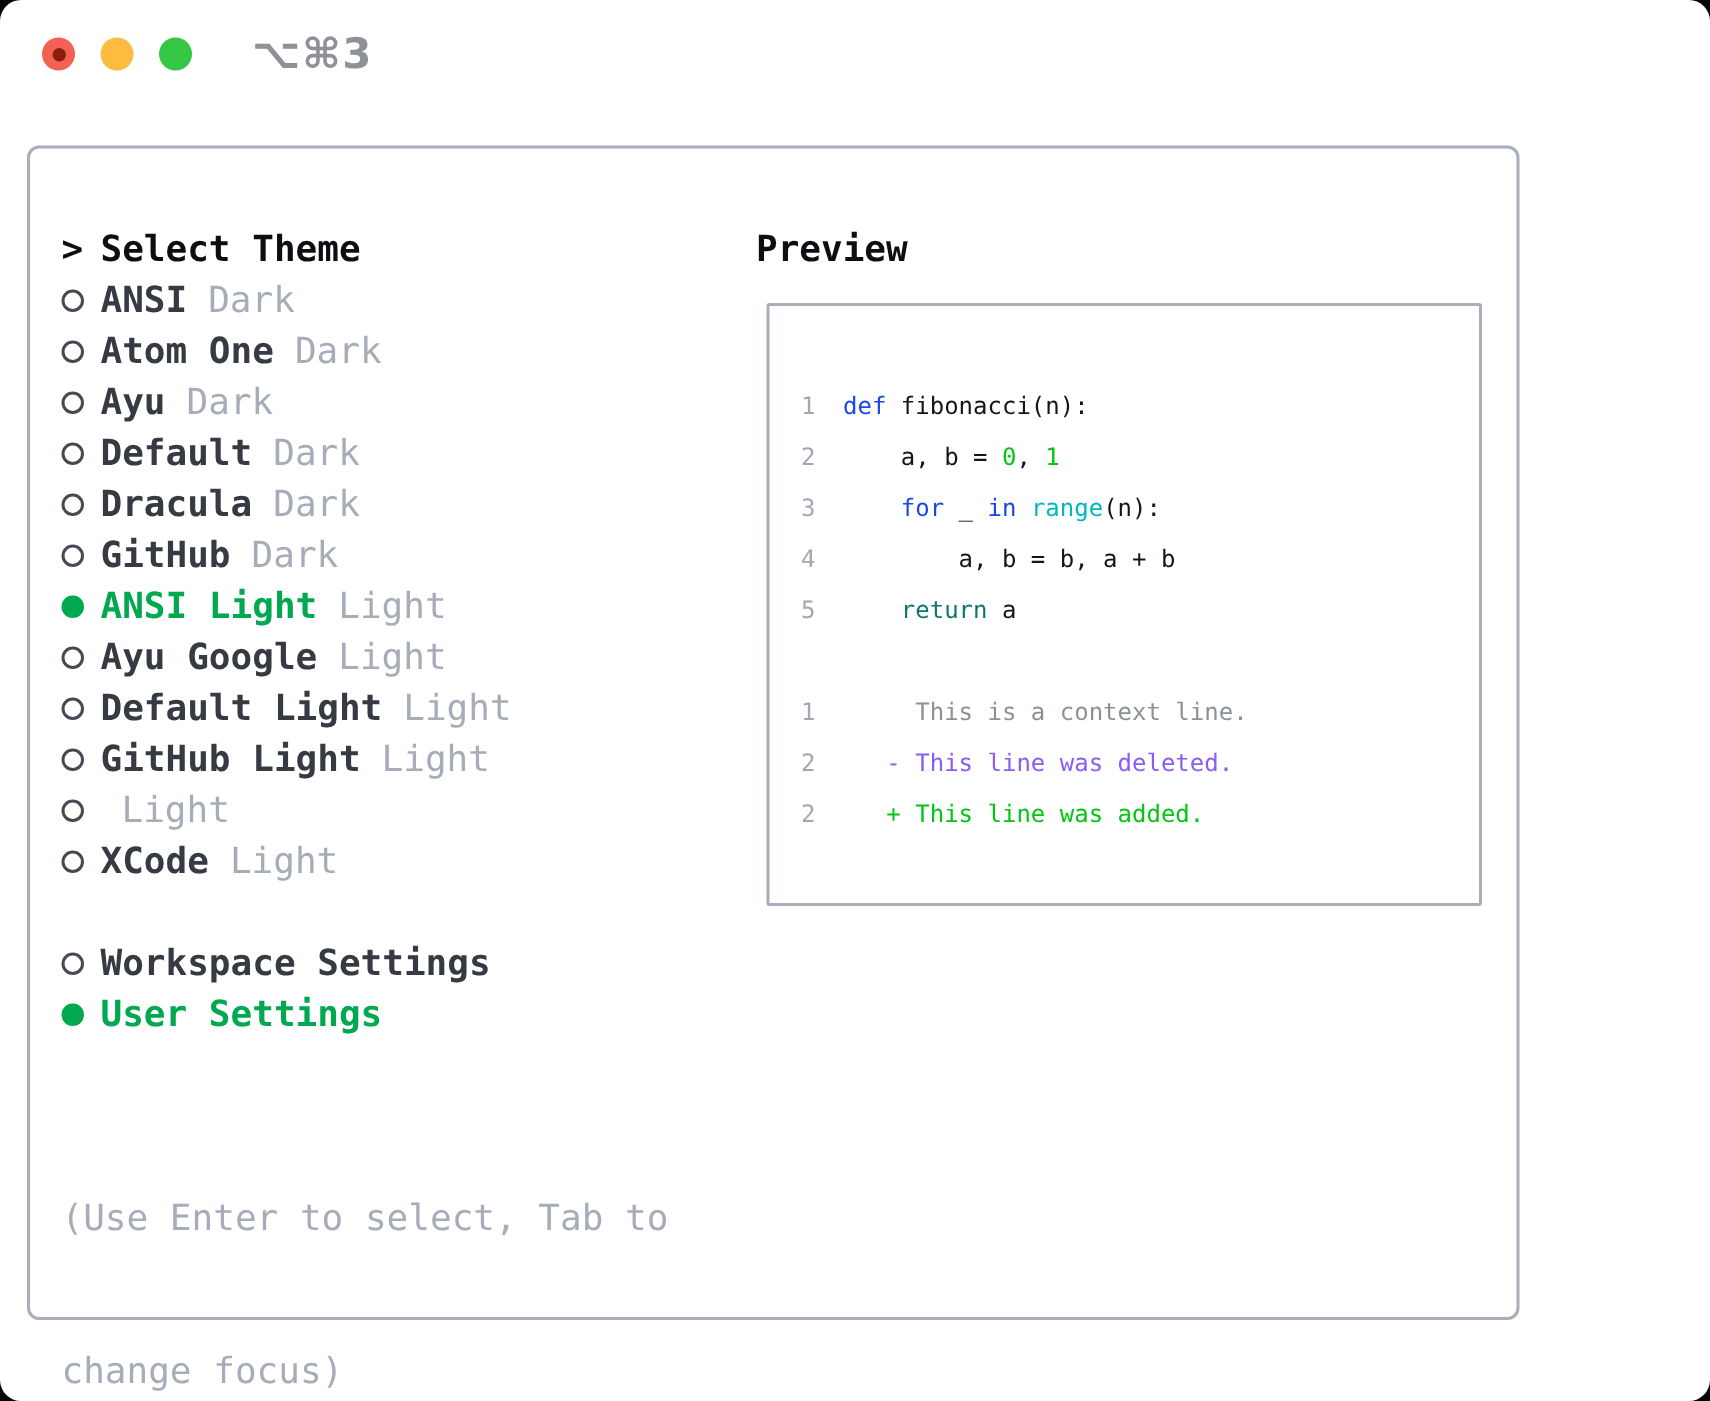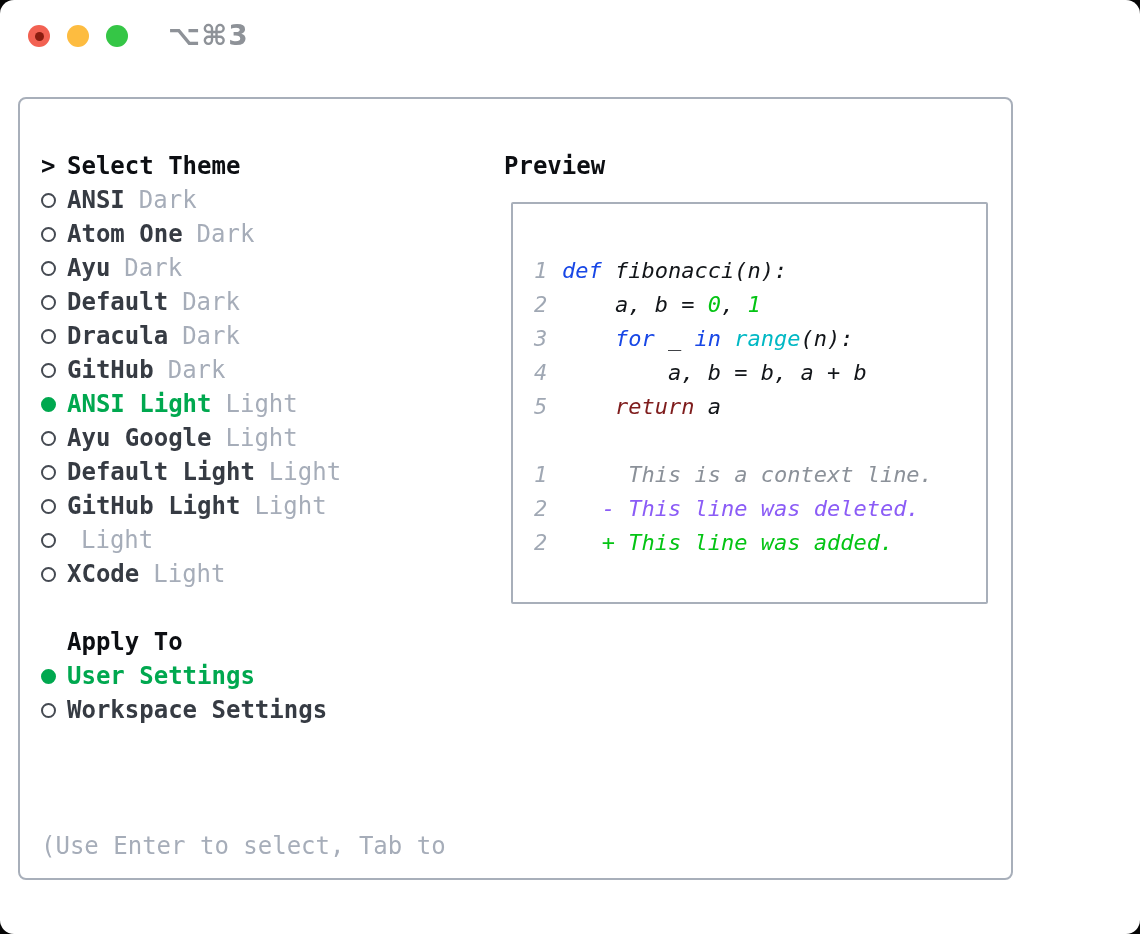--- a/index.html
+++ b/index.html
@@ -62,21 +62,21 @@
   
   .preview-header{
     position:absolute;left:484px;top:50px;height:34px;line-height:34px;
     font-size:24px;font-weight:bold;color:var(--text-header);
   }
   .preview-box{
     position:absolute;left:491px;top:103px;width:477px;height:402px;
     border:2px solid var(--panel-border);border-radius:2px;background:#fff;
     padding:50px 0 0 21px;overflow:hidden;
   }
-  .code-line{height:34px;line-height:34px;font-size:22px;white-space:pre;font-style:italic;}
+  .code-line{height:34px;line-height:34px;font-size:16px;white-space:pre;}
   .lineno{display:inline-block;width:15px;margin-right:13px;}
   .code-text{white-space:pre;}
 </style>
 </head>
 <body>
 
 <div class="window">
 
   <div class="titlebar">
     <span class="dot red">
@@ -178,54 +178,53 @@
             <span class="marker-slot">
               <span class="radio"></span>
             </span>
             <span class="item-label">XCode</span>
             <span class="variant">Light</span>
           </div>
         </div>
 
       <div class="spacer"></div>
 
-      <div class="apply-header">Apply To</div>
 
       <div id="apply-list">
           <div class="row">
             <span class="marker-slot">
+              <span class="radio"></span>
+            </span>
+            <span class="item-label">Workspace Settings</span>
+          </div>
+          <div class="row">
+            <span class="marker-slot">
               <span class="radio sel"></span>
             </span>
             <span class="item-label sel">User Settings</span>
-          </div>
-          <div class="row">
-            <span class="marker-slot">
-              <span class="radio"></span>
-            </span>
-            <span class="item-label">Workspace Settings</span>
           </div>
         </div>
 
       <div class="spacer"></div>
 
       <div class="help">
         <div>(Use Enter to select, Tab to</div>
         <div>change focus)</div>
       </div>
     </div>
 
     <div class="preview-header">Preview</div>
 
     <div class="preview-box">
       <div id="code-area">
           <div class="code-line"><span class="lineno" style="color: rgb(160, 168, 180);">1</span><span class="code-text"><span style="color: rgb(24, 71, 230);">def</span><span style="color: rgb(18, 21, 25);"> fibonacci(n):</span></span></div>
           <div class="code-line"><span class="lineno" style="color: rgb(160, 168, 180);">2</span><span class="code-text"><span style="color: rgb(18, 21, 25);">    a, b = </span><span style="color: rgb(4, 196, 20);">0</span><span style="color: rgb(18, 21, 25);">, </span><span style="color: rgb(4, 196, 20);">1</span></span></div>
           <div class="code-line"><span class="lineno" style="color: rgb(160, 168, 180);">3</span><span class="code-text"><span style="color: rgb(18, 21, 25);">    </span><span style="color: rgb(24, 71, 230);">for</span><span style="color: rgb(18, 21, 25);"> _ </span><span style="color: rgb(24, 71, 230);">in</span><span style="color: rgb(18, 21, 25);"> </span><span style="color: rgb(0, 184, 196);">range</span><span style="color: rgb(18, 21, 25);">(n):</span></span></div>
           <div class="code-line"><span class="lineno" style="color: rgb(160, 168, 180);">4</span><span class="code-text"><span style="color: rgb(18, 21, 25);">        a, b = b, a + b</span></span></div>
-          <div class="code-line"><span class="lineno" style="color: rgb(160, 168, 180);">5</span><span class="code-text"><span style="color: rgb(18, 21, 25);">    </span><span style="color: #7f1d1d;">return</span><span style="color: rgb(18, 21, 25);"> a</span></span></div>
+          <div class="code-line"><span class="lineno" style="color: rgb(160, 168, 180);">5</span><span class="code-text"><span style="color: rgb(18, 21, 25);">    </span><span style="color: #0f766e;">return</span><span style="color: rgb(18, 21, 25);"> a</span></span></div>
           <div class="code-line"><span class="lineno" style="color: rgb(160, 168, 180);"></span><span class="code-text"></span></div>
           <div class="code-line"><span class="lineno" style="color: rgb(160, 168, 180);">1</span><span class="code-text"><span style="color: rgb(139, 145, 153); margin-top: 37px;">     This is a context line.</span></span></div>
           <div class="code-line"><span class="lineno" style="color: rgb(160, 168, 180);">2</span><span class="code-text"><span style="color: #8b5cf6;">   - This line was deleted.</span></span></div>
           <div class="code-line"><span class="lineno" style="color: rgb(160, 168, 180);">2</span><span class="code-text"><span style="color: rgb(4, 196, 20);">   + This line was added.</span></span></div>
         </div>
     </div>
 
   </div>
 </div>
 

